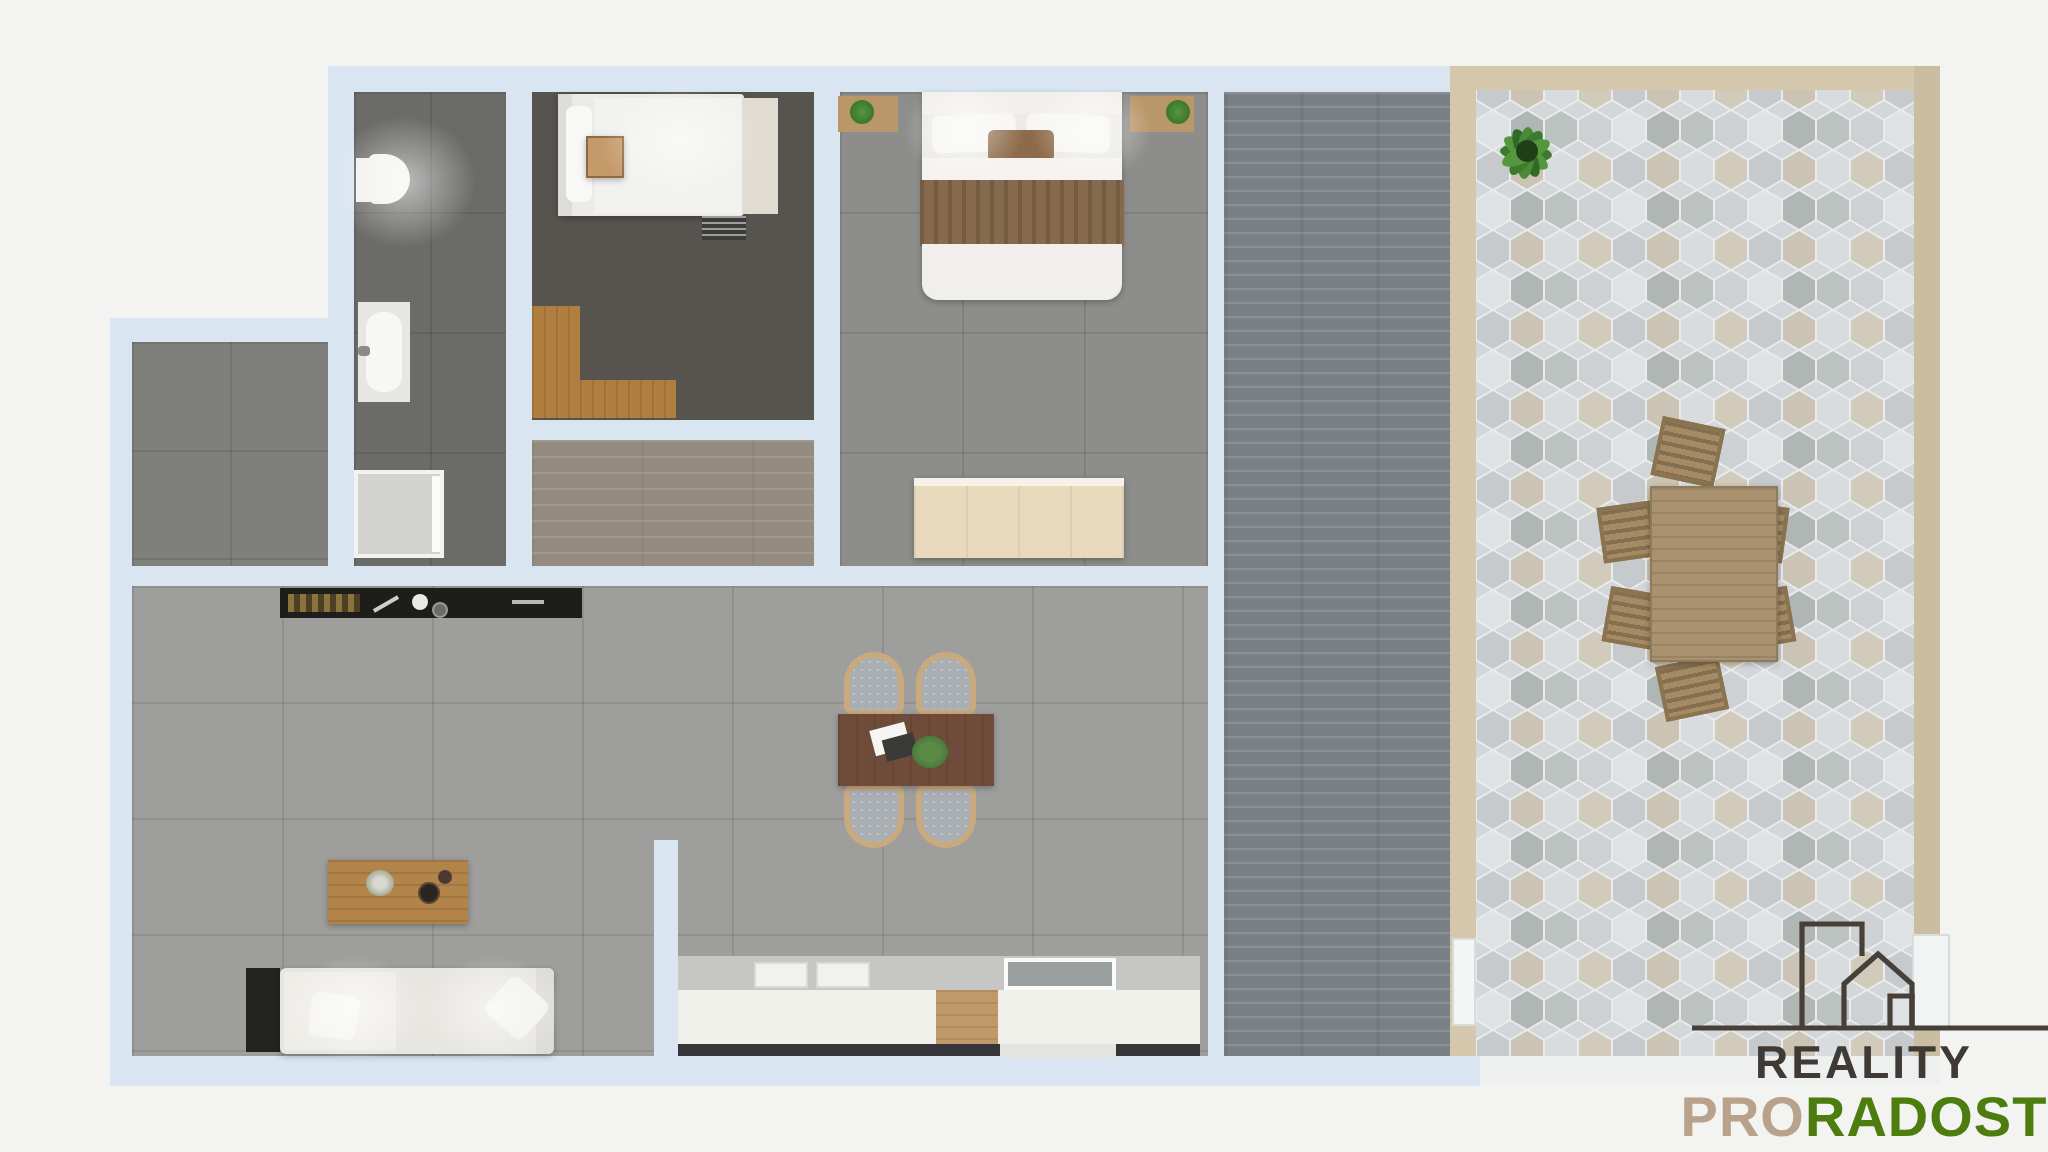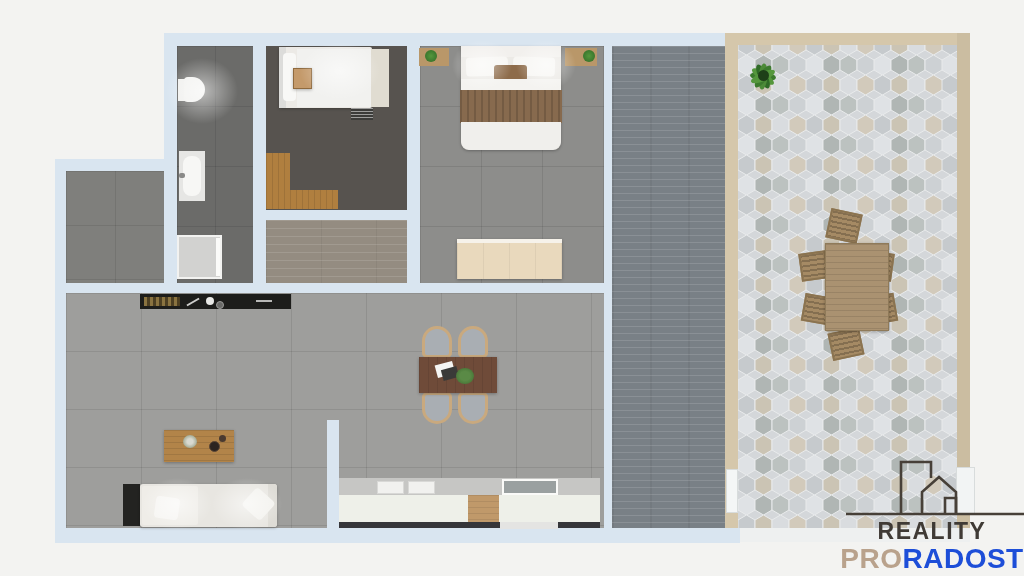--- a/index.html
+++ b/index.html
@@ -171,15 +171,15 @@
 
   <svg class="a" style="left:840px;top:455px;" width="184" height="62" viewBox="0 0 184 62">
     <g fill="none" stroke="#474038" stroke-width="2.6">
       <path d="M6 59 H184"></path>
       <path d="M61 59 V7 H91 V23"></path>
       <path d="M82 59 V37 L99 22 L116 37 V59"></path>
       <path d="M105 59 V43 H116 V59"></path>
     </g>
   </svg>
   <div class="logo-l1" style="color: rgb(63, 58, 53);">REALITY</div>
-  <div class="logo-l2"><span style="color: rgb(185, 162, 140);">PRO</span><span style="color: #1d4ed8;">RADOST</span></div>
+  <div class="logo-l2"><span style="color: rgb(185, 162, 140);">PRO</span><span style="color: #4d7c0f;">RADOST</span></div>
 
 </div>
 
 </body></html>

